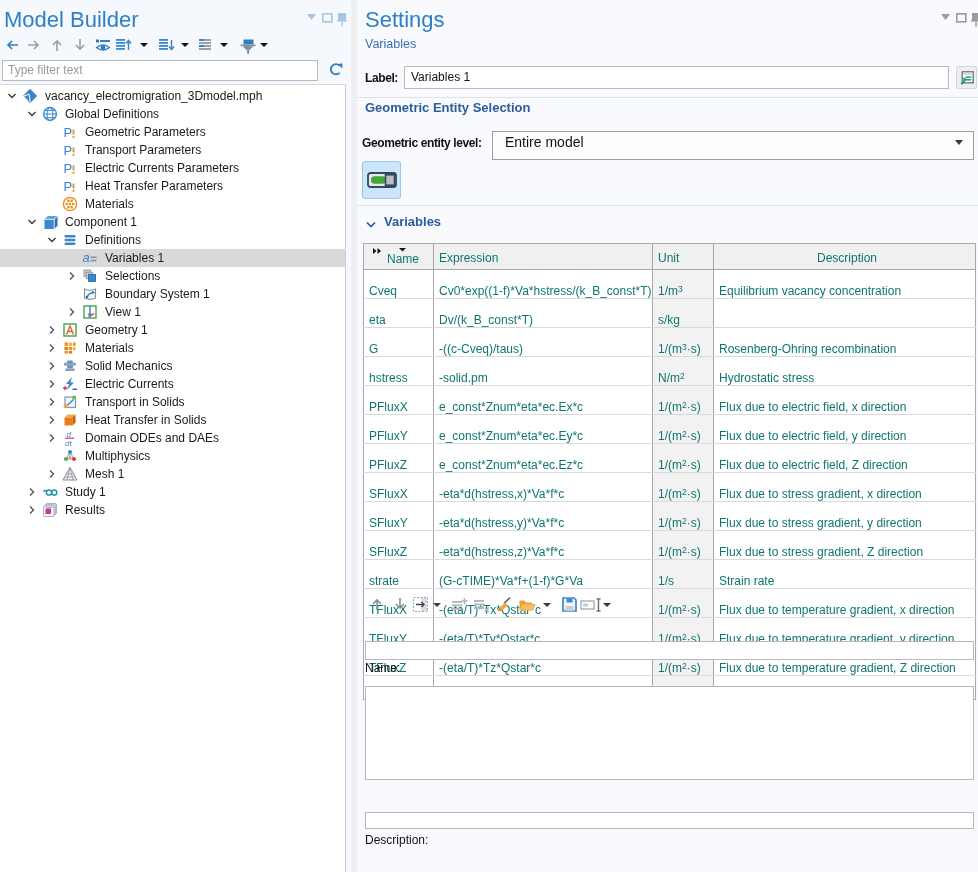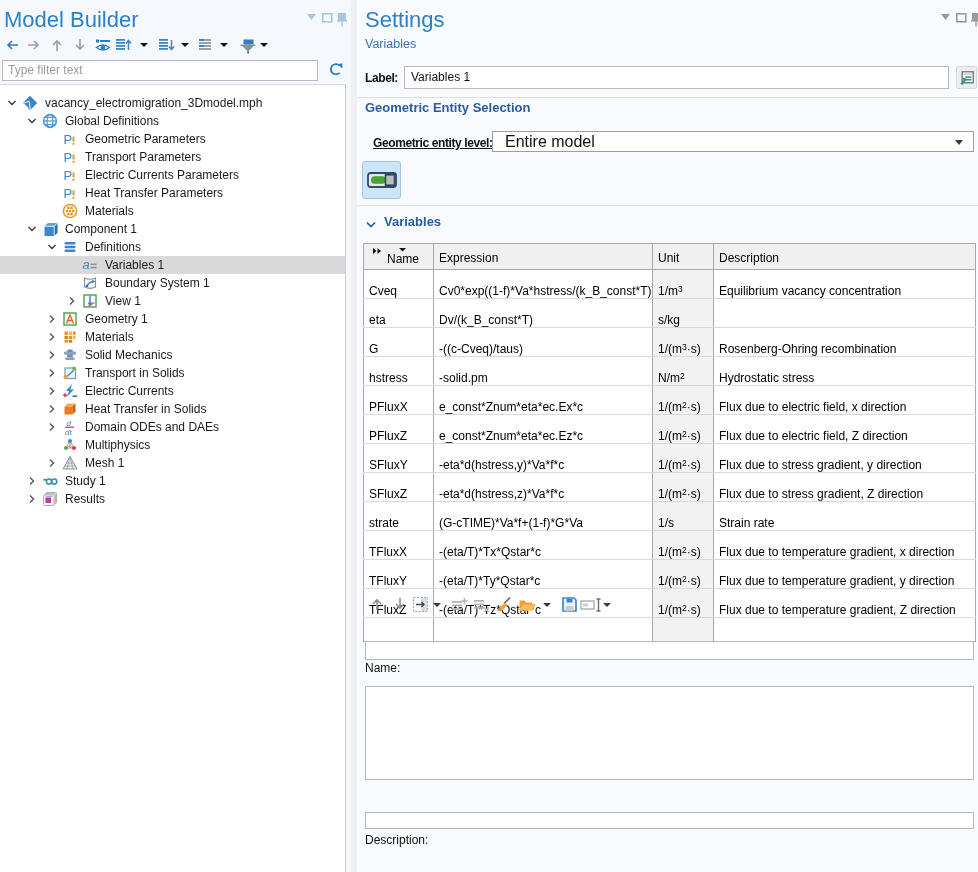--- a/index.html
+++ b/index.html
@@ -8,47 +8,47 @@
 #left { position:absolute; left:0; top:0; width:346px; height:872px; background:#f5f8fc; }
 #splitline { position:absolute; left:351px; top:0; width:6px; height:872px; background:#eff0f3; }
 #right { position:absolute; left:357px; top:0; width:621px; height:872px; background:#f8fafd; }
 .mb-title { position:absolute; left:4px; top:7px; font-size:22px; color:#2e80c6; }
 .winbtns { position:absolute; top:13px; display:flex; gap:4.5px; align-items:flex-start; }
 .mb-toolbar { position:absolute; left:0px; top:37px; height:18px; width:346px; }
 #filterbox { position:absolute; left:2px; top:60px; width:316px; height:21px; background:#fff;
   border:1px solid #b6bac0; font-size:12px; color:#9b9b9b; line-height:19px; padding-left:5px; }
 #refreshbtn { position:absolute; left:328px; top:62px; }
 #tree { position:absolute; left:0; top:84px; width:346px; height:788px; background:#ffffff;
-  border-top:1px solid #d4d7dc; border-right:1px solid #c9ccd1; padding-top:9px; }
+  border-top:1px solid #d4d7dc; border-right:1px solid #c9ccd1; padding-top:2px; }
 .trow { height:18px; display:flex; align-items:center; font-size:12px; color:#1a1a1a; white-space:nowrap; }
 .trow.sel { background:#d9d9d9; }
 .chev { width:16px; height:16px; flex:0 0 16px; display:flex; align-items:center; justify-content:center; }
 .ticon { width:16px; height:16px; flex:0 0 16px; margin-left:2px; }
 .ticon svg { display:block; }
 .tlabel { padding-left:7px; }
 .ind0 { padding-left:4px; } .ind1 { padding-left:24px; } .ind2 { padding-left:44px; } .ind3 { padding-left:64px; }
 .st-title { position:absolute; left:8px; top:7px; font-size:22px; color:#2e80c6; }
 .st-crumb { position:absolute; left:8px; top:37px; font-size:12.5px; color:#3a6fb3; }
 .lblrow { position:absolute; left:8px; top:71px; font-size:12px; font-weight:bold; color:#111; letter-spacing:-0.4px; }
 #labelinput { position:absolute; left:47px; top:66px; width:545px; height:23px; background:#fff;
   border:1px solid #b6bac0; font-size:12px; color:#111; line-height:21px; padding-left:6px; }
 #gotobtn { position:absolute; left:599px; top:66px; width:21px; height:23px; background:#eceef0;
   border:1px solid #d4d7da; border-radius:2px; display:flex; align-items:center; justify-content:center; }
 .hsep { position:absolute; left:0; width:621px; height:1px; background:#dde1e8; }
 .sechead { position:absolute; font-size:13px; font-weight:bold; color:#2c5c9c; }
 .fieldlabel { font-size:12px; font-weight:bold; color:#111; position:absolute; letter-spacing:-0.4px; }
-#combo { position:absolute; left:135px; top:131px; width:482px; height:21px; background:#fdfdfd;
-  border:1px solid #9a9fa6; font-size:16px; color:#111; line-height:20px; padding-left:12px; }
+#combo { position:absolute; left:135px; top:131px; width:482px; height:29px; background:#fdfdfd;
+  border:1px solid #9a9fa6; font-size:14px; color:#111; line-height:20px; padding-left:12px; }
 #combo .arrow { position:absolute; right:10px; top:8px; width:0; height:0;
   border-left:4px solid transparent; border-right:4px solid transparent; border-top:5px solid #3a3a3a; }
 #togglebtn { position:absolute; left:5px; top:161px; width:39px; height:38px; background:#cde5f9;
   border:1px solid #9cc5e8; border-radius:3px; display:flex; align-items:center; justify-content:center; }
 .varshead-chev { position:absolute; left:8px; top:216px; }
 #vtable { position:absolute; left:6px; top:243px; width:612px; border-collapse:collapse;
-  font-size:12px; color:#000000; background:#fff; table-layout:fixed; }
+  font-size:12px; color:#0f766e; background:#fff; table-layout:fixed; }
 #vtable th { background:#f0f0f0; font-weight:normal; text-align:left; height:25px;
   border:1px solid #a8a8a8; padding:0 0 0 5px; vertical-align:bottom; }
 #vtable td { height:21px; border-left:1px solid #a8a8a8; border-right:1px solid #a8a8a8;
   border-bottom:1px solid #d9d9d9; padding:14px 0 0 5px; white-space:nowrap; overflow:hidden; }
 #vtable tr:last-child td { border-bottom:1px solid #a8a8a8; }
 #vtable td.unit { background:#f2f2f2;margin-left:24px; }
 .tbtoolbar { position:absolute; left:9px; top:596px; height:18px; width:600px; }
 .flabel { position:absolute; font-size:12px; color:#111;margin-top:41px; }
 .field { position:absolute; background:#fff; border:1px solid #b6bac0; }
 #vtable sup { font-size:8.5px; line-height:0; vertical-align:3.5px; }
@@ -263,20 +263,37 @@
         <span class="ticon">
           <svg width="16" height="16" viewBox="0 0 16 16">
 <text x="0.5" y="12" font-family="Liberation Sans" font-size="13" font-style="italic" fill="#3c87cc">a</text>
 <rect x="8.5" y="6.5" width="6" height="1.6" fill="#8a9097"></rect>
 <rect x="8.5" y="9.8" width="6" height="1.6" fill="#8a9097"></rect>
 </svg>
         </span>
         <span class="tlabel">Variables 1</span>
       </div>
 <div class="trow ind3">
+        <span class="chev">
+          <svg width="16" height="16" viewBox="0 0 16 16">
+            <path d="M6 4.5 L9.5 8 L6 11.5" fill="none" stroke="#555" stroke-width="1.4"></path>
+          </svg>
+        </span>
+        <span class="ticon">
+          <svg width="16" height="16" viewBox="0 0 16 16">
+<g fill="#c8cdd2" stroke="#8a9097" stroke-width="0.8">
+<rect x="2" y="2" width="6.5" height="6.5"></rect>
+              <rect x="4.2" y="4.2" width="6.5" height="6.5"></rect>
+            </g>
+<rect x="6.5" y="6.5" width="7" height="7" fill="#3f88cc" stroke="#1e62a5" stroke-width="0.8"></rect>
+</svg>
+        </span>
+        <span class="tlabel">Selections</span>
+      </div>
+<div class="trow ind3">
         <span class="chev"></span>
         <span class="ticon">
           <svg width="16" height="16" viewBox="0 0 16 16">
 <path d="M2.5 3 Q8 5.5 13.5 3 L13.5 12 Q8 14.8 2.5 12 Z" fill="#f4f5f6" stroke="#8a9097" stroke-width="1.1"></path>
 <path d="M5 11 Q7 7 11 6.5" fill="none" stroke="#3c87cc" stroke-width="1.4"></path>
 <polygon points="10,4.8 13.2,6.3 10.5,8.5" fill="#3c87cc"></polygon>
 <circle cx="5" cy="11" r="1.3" fill="#2a6db3"></circle>
 </svg>
         </span>
         <span class="tlabel">Boundary System 1</span>
@@ -352,43 +369,43 @@
         <span class="tlabel">Solid Mechanics</span>
       </div>
 <div class="trow ind2">
         <span class="chev">
           <svg width="16" height="16" viewBox="0 0 16 16">
             <path d="M6 4.5 L9.5 8 L6 11.5" fill="none" stroke="#555" stroke-width="1.4"></path>
           </svg>
         </span>
         <span class="ticon">
           <svg width="16" height="16" viewBox="0 0 16 16">
+<polygon points="10,1 4,8 7.2,8 4.5,14 12,6.5 8.5,6.5" fill="#3c87cc"></polygon>
+<rect x="1" y="11.5" width="4" height="1.4" fill="#d8336a"></rect>
+            <rect x="2.3" y="10.2" width="1.4" height="4" fill="#d8336a"></rect>
+<rect x="10.5" y="12.5" width="4.5" height="1.5" fill="#2a6db3"></rect>
+</svg>
+        </span>
+        <span class="tlabel">Electric Currents</span>
+      </div>
+<div class="trow ind2">
+        <span class="chev">
+          <svg width="16" height="16" viewBox="0 0 16 16">
+            <path d="M6 4.5 L9.5 8 L6 11.5" fill="none" stroke="#555" stroke-width="1.4"></path>
+          </svg>
+        </span>
+        <span class="ticon">
+          <svg width="16" height="16" viewBox="0 0 16 16">
 <rect x="3" y="3" width="10.5" height="10.5" fill="#eef4fa" stroke="#7f98b4" stroke-width="1.2"></rect>
 <path d="M5 11.5 Q8 9 11.5 5.5" fill="none" stroke="#3c87cc" stroke-width="1.3"></path>
 <circle cx="12" cy="3.5" r="2" fill="#6abf4b"></circle>
 <circle cx="3.5" cy="12" r="2" fill="#e8a33d"></circle>
 </svg>
         </span>
         <span class="tlabel">Transport in Solids</span>
-      </div>
-<div class="trow ind2">
-        <span class="chev">
-          <svg width="16" height="16" viewBox="0 0 16 16">
-            <path d="M6 4.5 L9.5 8 L6 11.5" fill="none" stroke="#555" stroke-width="1.4"></path>
-          </svg>
-        </span>
-        <span class="ticon">
-          <svg width="16" height="16" viewBox="0 0 16 16">
-<polygon points="10,1 4,8 7.2,8 4.5,14 12,6.5 8.5,6.5" fill="#3c87cc"></polygon>
-<rect x="1" y="11.5" width="4" height="1.4" fill="#d8336a"></rect>
-            <rect x="2.3" y="10.2" width="1.4" height="4" fill="#d8336a"></rect>
-<rect x="10.5" y="12.5" width="4.5" height="1.5" fill="#2a6db3"></rect>
-</svg>
-        </span>
-        <span class="tlabel">Electric Currents</span>
       </div>
 <div class="trow ind2">
         <span class="chev">
           <svg width="16" height="16" viewBox="0 0 16 16">
             <path d="M6 4.5 L9.5 8 L6 11.5" fill="none" stroke="#555" stroke-width="1.4"></path>
           </svg>
         </span>
         <span class="ticon">
           <svg width="16" height="16" viewBox="0 0 16 16">
 <polygon points="5.5,2.5 13.5,2.5 10.5,5.5 2.5,5.5" fill="#f2a94e"></polygon>
@@ -509,21 +526,21 @@
 <rect x="3.2" y="1.8" width="11" height="11" fill="#fff" stroke="#6e6e6e" stroke-width="1.3"></rect>
 <rect x="4.2" y="2.8" width="9" height="2.2" fill="#d9d9d9"></rect>
 <rect x="6.4" y="6.4" width="6" height="1.5" fill="#1d9e82"></rect>
 <rect x="6.4" y="9" width="6" height="1.5" fill="#1d9e82"></rect>
 <line x1="2.2" y1="14.2" x2="5.2" y2="11.2" stroke="#1d9e82" stroke-width="2.2"></line>
 <polygon points="3.8,7.6 8.6,9 4.8,12.6" fill="#1d9e82"></polygon>
 </svg>
     </div>
   <div class="hsep" style="top:97px;"></div>
   <div class="sechead" style="left:8px; top:100px;">Geometric Entity Selection</div>
-  <div class="fieldlabel" style="left:16px; top:136px;text-decoration:underline;">Geometric entity level:</div>
+  <div class="fieldlabel" style="left:5px; top:136px;">Geometric entity level:</div>
   <div id="combo">Entire model<span class="arrow"></span></div>
   <div id="togglebtn">
       <svg width="30" height="16" viewBox="0 0 30 16">
 <rect x="1" y="1" width="28" height="14" rx="2.5" fill="#e8e8e8" stroke="#2e4a66" stroke-width="1.8"></rect>
 <rect x="4" y="4.2" width="15" height="7.6" rx="3.5" fill="#46a637"></rect>
 <rect x="18.5" y="2.8" width="9" height="10.4" fill="#bfbfbf" stroke="#2e4a66" stroke-width="1.6"></rect>
 </svg>
     </div>
   <div class="hsep" style="top:205px;"></div>
   <span class="varshead-chev"><svg width="12" height="10">
@@ -546,21 +563,21 @@
                 <polygon points="4.5,0 8,3 4.5,6" fill="#111"></polygon>
               </svg>
               <svg style="position:absolute;left:30px;top:4px;" width="8" height="4">
                 <polygon points="0,0 7,0 3.5,3.5" fill="#111"></polygon>
               </svg>
               <div style="position:absolute;left:18px;bottom:3px;">Name</div>
             </div>
           </th>
           <th style="padding-bottom:4px;">Expression</th>
           <th style="padding-bottom:4px;">Unit</th>
-          <th style="padding-bottom:4px;">Description</th>
+          <th style="padding-bottom:4px;text-align:center;">Description</th>
         </tr>
 <tr>
           <td>Cveq</td>
           <td>Cv0*exp((1-f)*Va*hstress/(k_B_const*T))</td>
           <td class="unit">1/m<sup>3</sup></td>
           <td>Equilibrium vacancy concentration</td>
         </tr>
 <tr>
           <td>eta</td>
           <td>Dv/(k_B_const*T)</td>
@@ -579,24 +596,36 @@
           <td class="unit">N/m<sup>2</sup></td>
           <td>Hydrostatic stress</td>
         </tr>
 <tr>
           <td>PFluxX</td>
           <td>e_const*Znum*eta*ec.Ex*c</td>
           <td class="unit">1/(m<sup>2</sup>·s)</td>
           <td>Flux due to electric field, x direction</td>
         </tr>
 <tr>
+          <td>PFluxY</td>
+          <td>e_const*Znum*eta*ec.Ey*c</td>
+          <td class="unit">1/(m<sup>2</sup>·s)</td>
+          <td>Flux due to electric field, y direction</td>
+        </tr>
+<tr>
           <td>PFluxZ</td>
           <td>e_const*Znum*eta*ec.Ez*c</td>
           <td class="unit">1/(m<sup>2</sup>·s)</td>
           <td>Flux due to electric field, Z direction</td>
+        </tr>
+<tr>
+          <td>SFluxX</td>
+          <td>-eta*d(hstress,x)*Va*f*c</td>
+          <td class="unit">1/(m<sup>2</sup>·s)</td>
+          <td>Flux due to stress gradient, x direction</td>
         </tr>
 <tr>
           <td>SFluxY</td>
           <td>-eta*d(hstress,y)*Va*f*c</td>
           <td class="unit">1/(m<sup>2</sup>·s)</td>
           <td>Flux due to stress gradient, y direction</td>
         </tr>
 <tr>
           <td>SFluxZ</td>
           <td>-eta*d(hstress,z)*Va*f*c</td>

